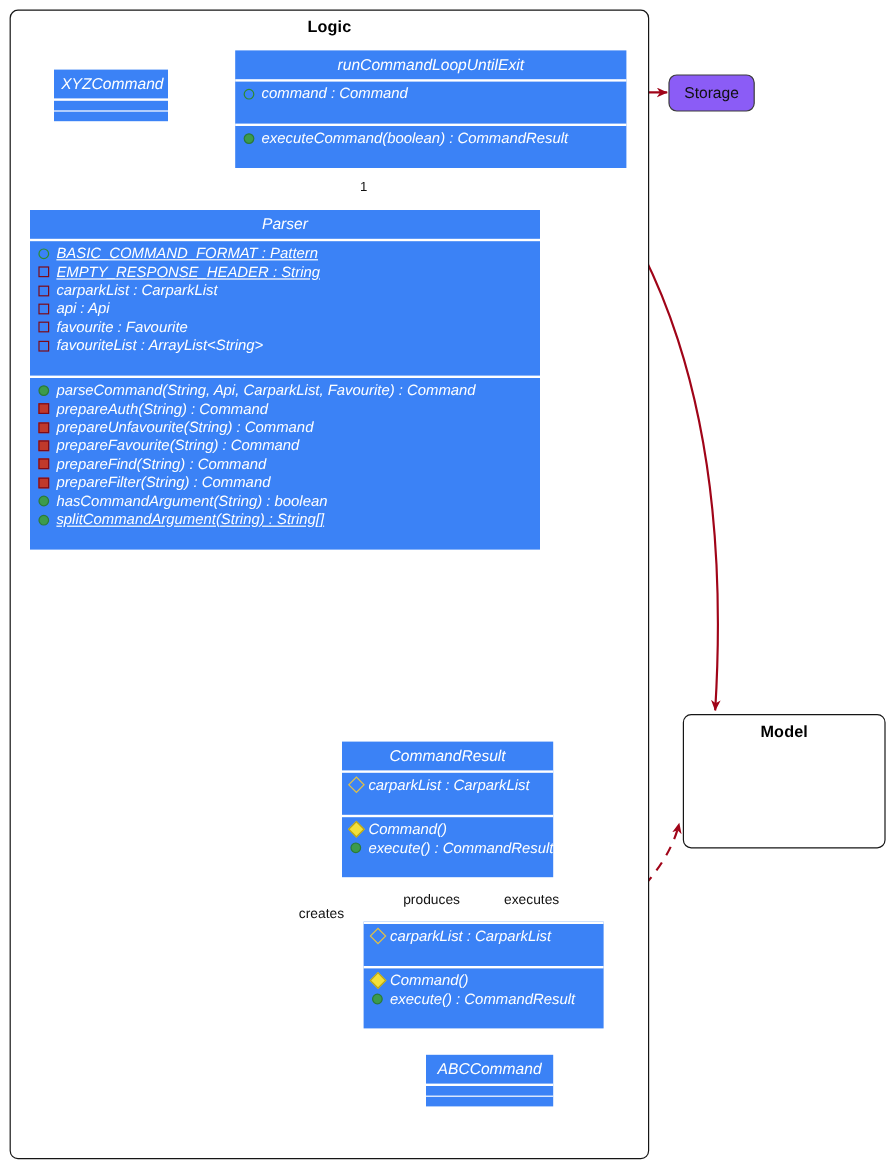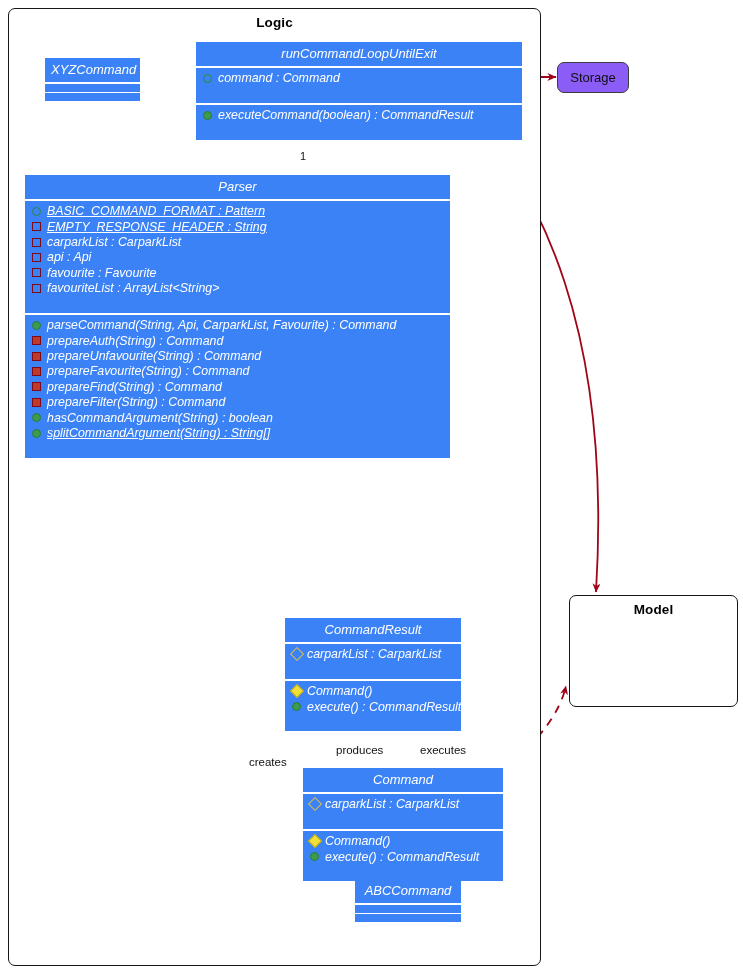--- a/index.html
+++ b/index.html
@@ -333,21 +333,20 @@
         <span class="mtext">Command()</span>
       </div>
       <div class="member">
         <span class="vis pub-circle"></span>
         <span class="mtext">execute() : CommandResult</span>
       </div>
     </div>
   </div>
 
   <div class="uml" style="left:303px; top:768px; width:200px;">
-    <div class="cls-title">Command</div>
     <div class="sep"></div>
     <div class="compartment">
       <div class="member">
         <span class="vis prot-diamond-open"></span>
         <span class="mtext">carparkList : CarparkList</span>
       </div>
     </div>
     <div class="sep"></div>
     <div class="compartment">
       <div class="member">

